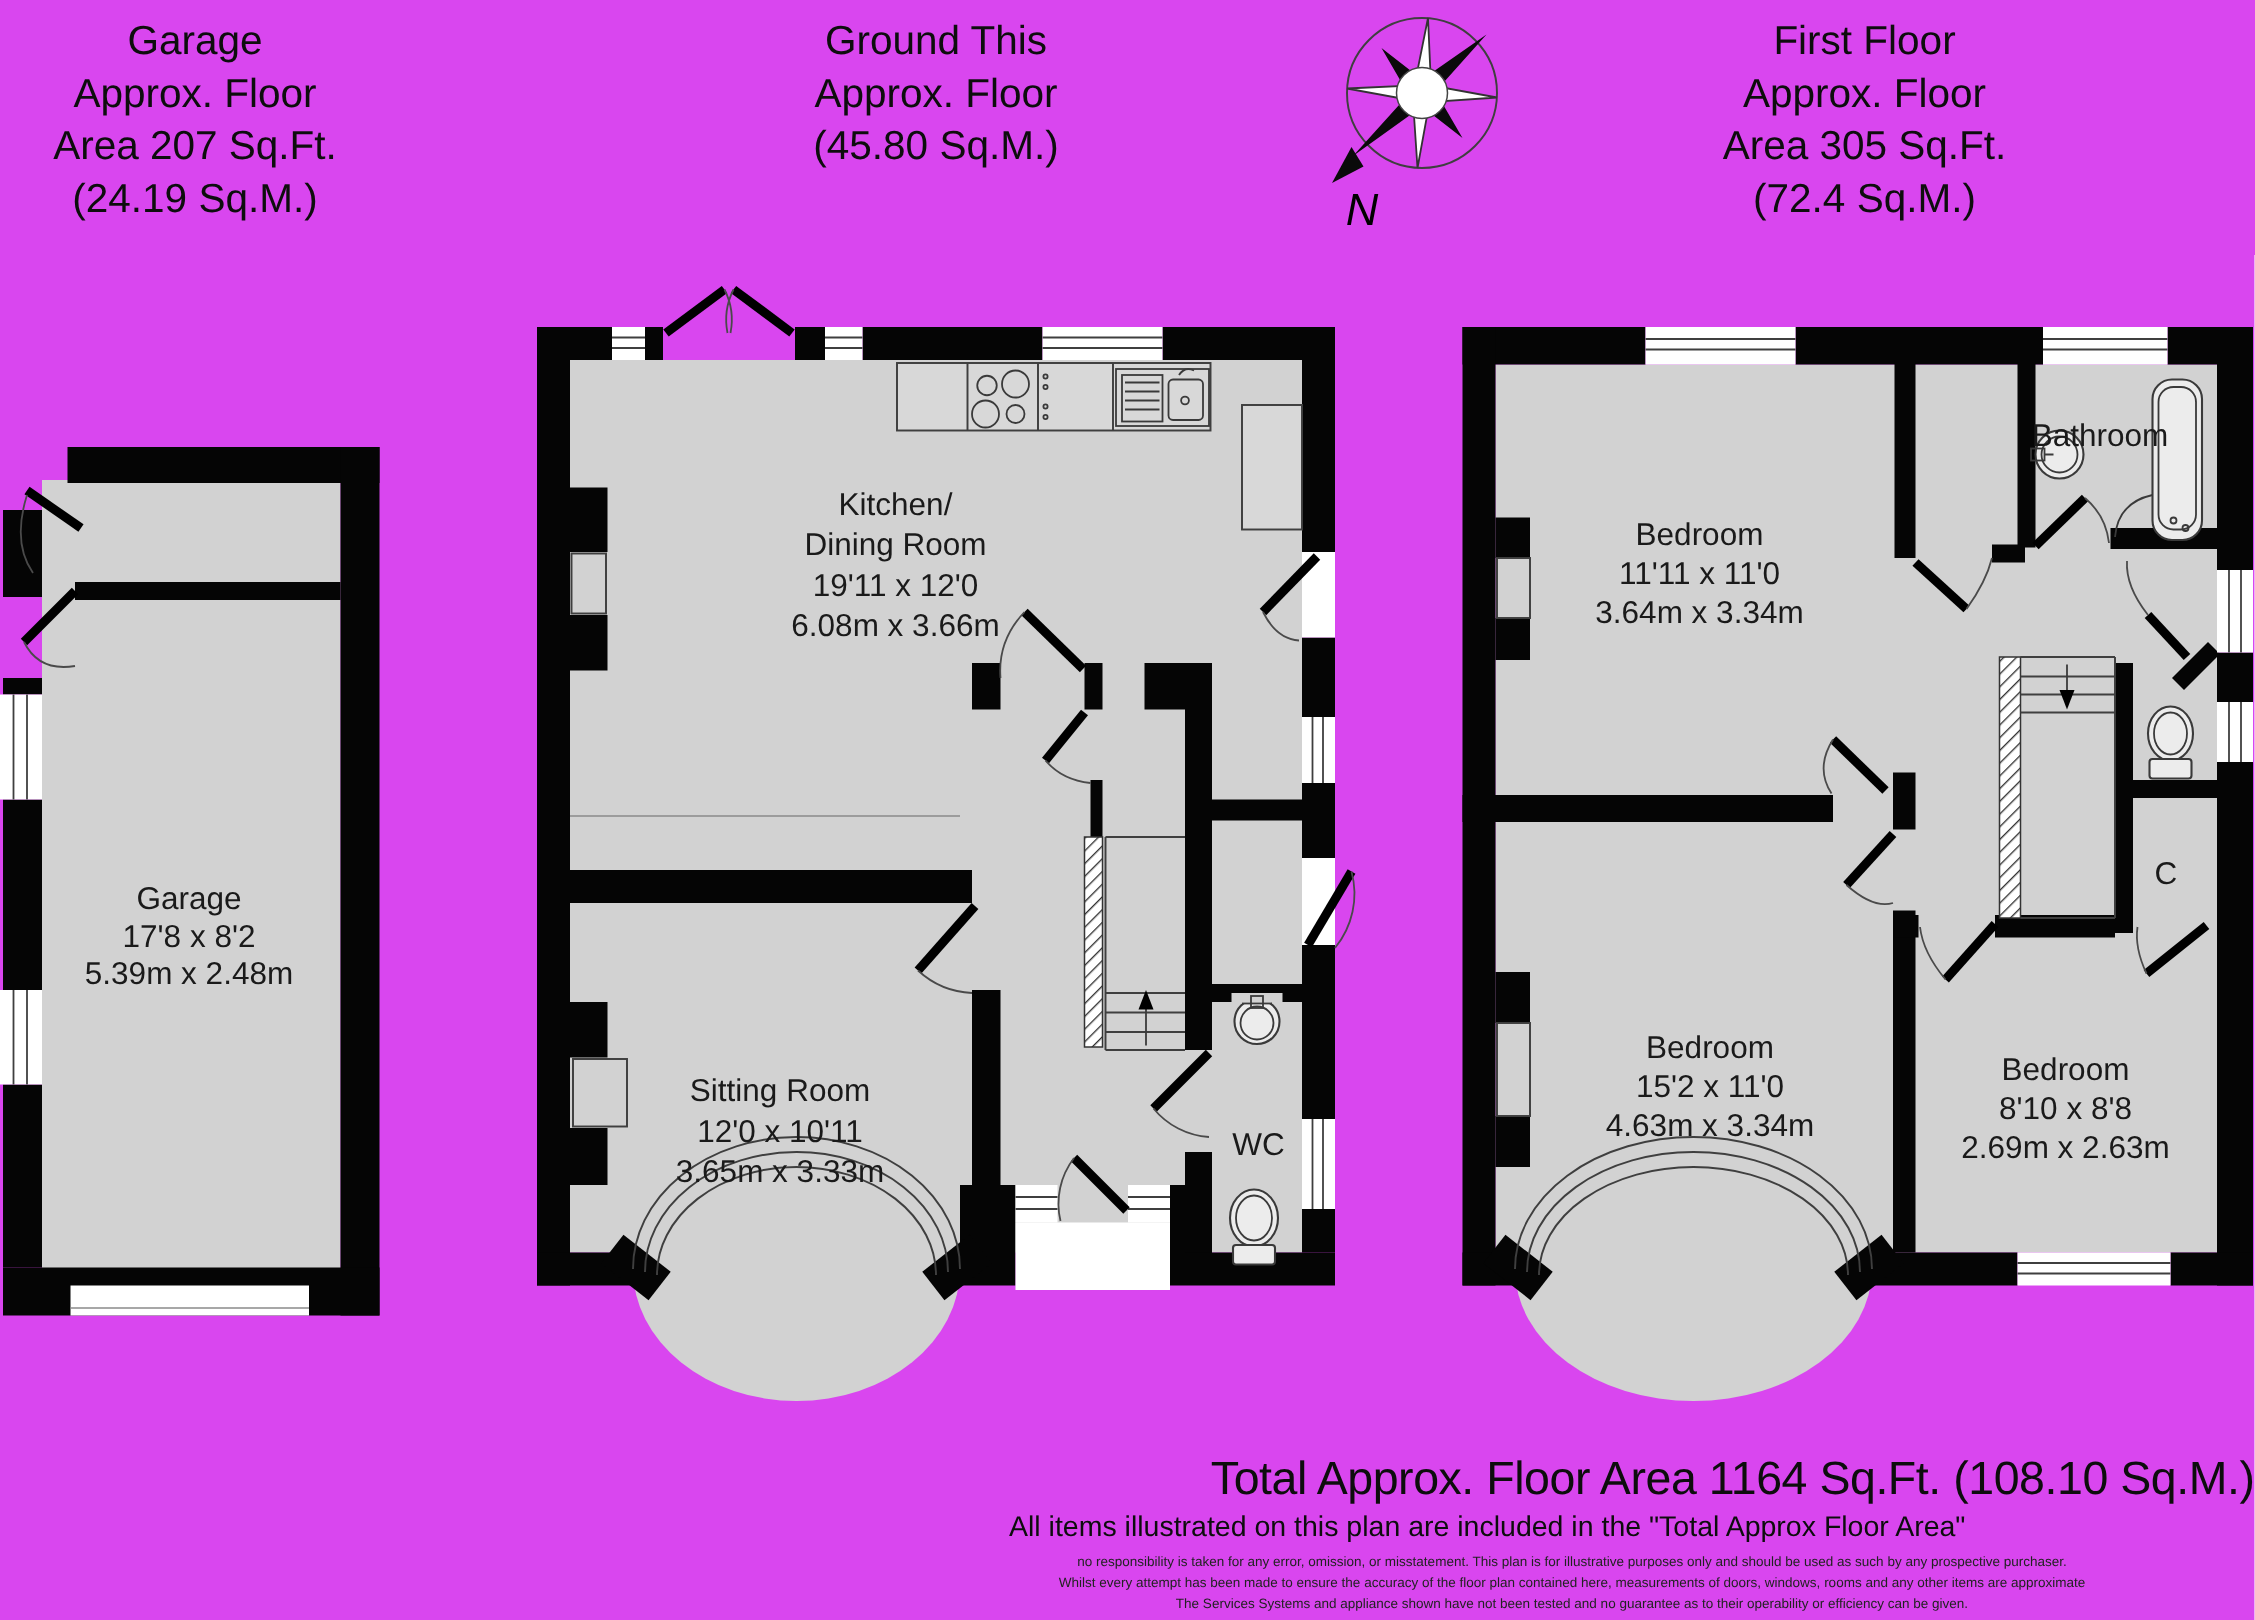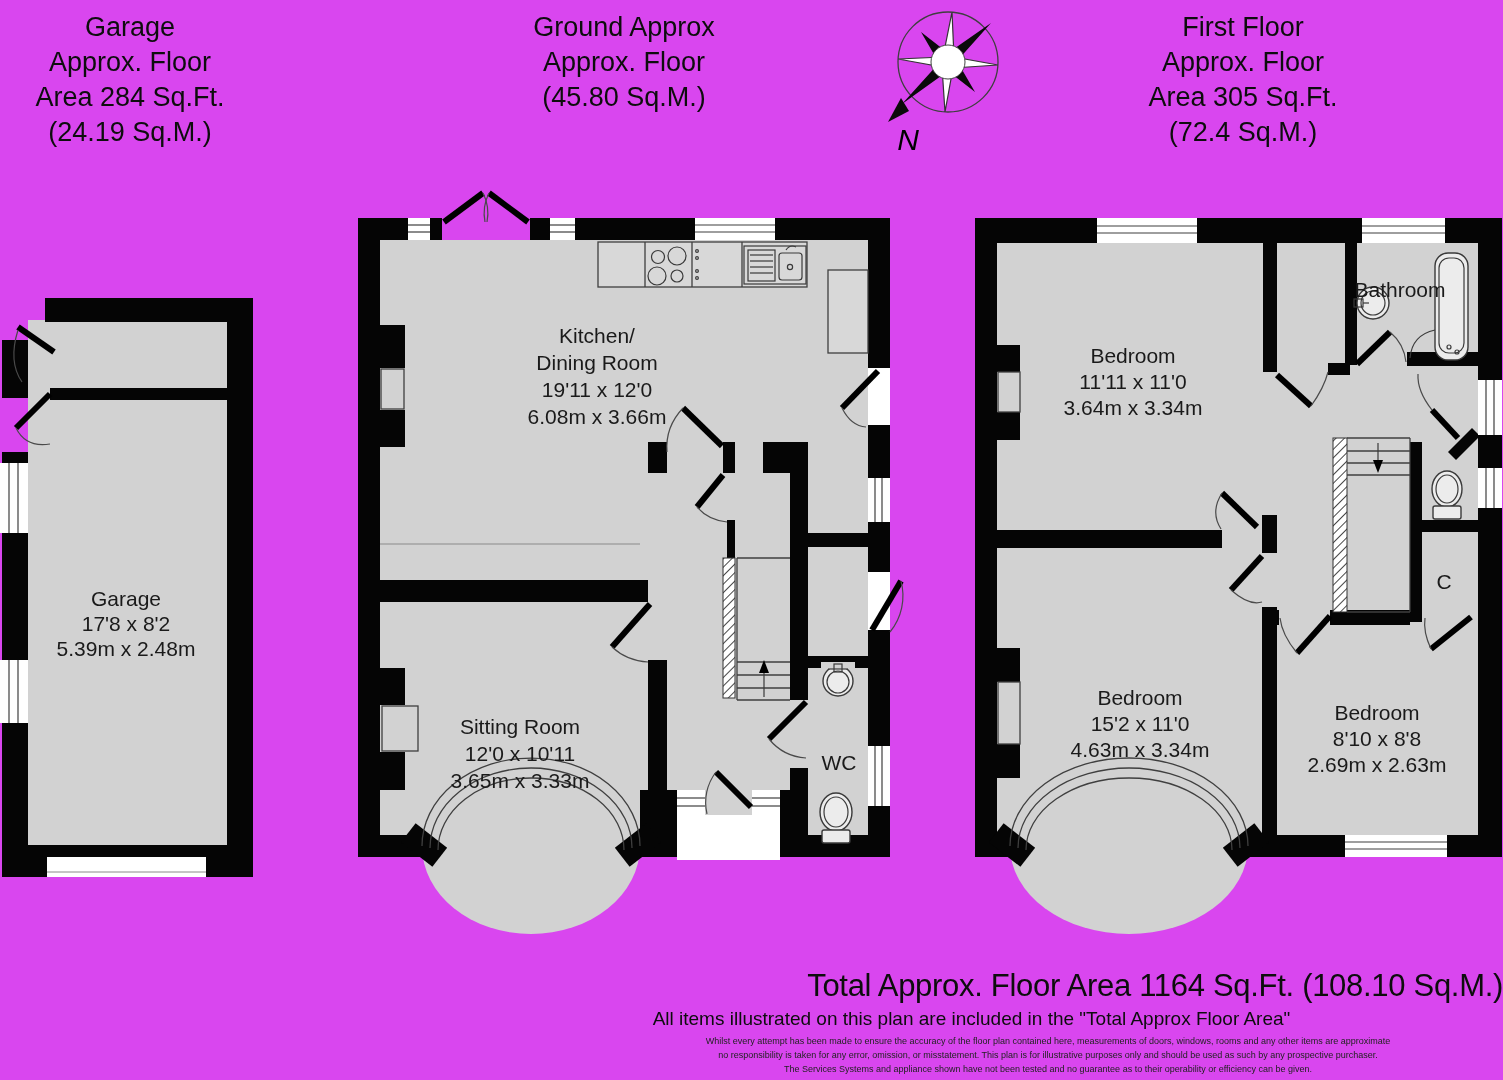--- a/index.html
+++ b/index.html
@@ -2,21 +2,21 @@
 <html><head>
 <meta charset="utf-8">
 <style>
   html,body{margin:0;padding:0;background:#fff;}
   .canvas{position:relative;width:1503px;height:1080px;background:#d946ef;overflow:hidden;
           font-family:"Liberation Sans", sans-serif;color:#111;}
   .hdr{position:absolute;text-align:center;font-size:27px;line-height:35px;color:#0d0d0d;}
   .hdr span{display:block;}
   .footer-total{position:absolute;left:480px;top:968px;width:1023px;text-align:right;
                 font-size:31px;color:#0d0d0d;letter-spacing:-0.3px;}
-  .footer-included{position:absolute;left:460px;top:1008px;width:1023px;text-align:center;
+  .footer-included{position:absolute;left:480px;top:1008px;width:1023px;text-align:center;
                    font-size:19px;color:#0d0d0d;}
   .footer-disclaimer{position:absolute;left:690px;top:1034px;width:716px;text-align:center;
                      font-size:9px;line-height:14px;color:#222;}
   .footer-disclaimer span{display:block;}
   svg text{font-family:"Liberation Sans", sans-serif;}
   .roomlabel{font-size:21px;fill:#1a1a1a;text-anchor:middle;}
   .north{font-size:30px;font-style:italic;fill:#000;text-anchor:middle;}
   .wall{fill:#050505;}
   .floor{fill:#d2d2d2;}
   .win{fill:#ffffff;}
@@ -30,25 +30,25 @@
   .subtle{stroke:#8a8a8a;stroke-width:1;fill:none;}
 </style>
 </head>
 <body>
 
 <div class="canvas">
 
   <div class="hdr" style="left:10px;top:10px;width:240px;">
     <span>Garage</span>
     <span>Approx. Floor</span>
-    <span>Area 284 Sq.Ft.</span>
+    <span>Area 207 Sq.Ft.</span>
     <span>(24.19 Sq.M.)</span>
   </div>
   <div class="hdr" style="left:434px;top:10px;width:380px;">
-    <span>Ground Approx</span>
+    <span>Ground This</span>
     <span>Approx. Floor</span>
     <span>(45.80 Sq.M.)</span>
   </div>
   <div class="hdr" style="left:1063px;top:10px;width:360px;text-align:center;">
     <span>First Floor</span>
     <span>Approx. Floor</span>
     <span>Area 305 Sq.Ft.</span>
     <span>(72.4 Sq.M.)</span>
   </div>
 
@@ -438,17 +438,17 @@
       <path d="M991,23 L957,61 L975,92 L948,71 L902,104 L939,63 L921,32 L948,53 Z" fill="#0a0a0a"></path>
       <circle cx="948" cy="62" r="17" fill="#ffffff" stroke="#444" stroke-width="1"></circle>
       <polygon fill="#0a0a0a" points="888,122 901,98 909,111"></polygon>
       <text class="north" x="908" y="150">N</text>
     </g>
   </svg>
 
   <div class="footer-total">Total Approx. Floor Area 1164 Sq.Ft. (108.10 Sq.M.)</div>
   <div class="footer-included">All items illustrated on this plan are included in the "Total Approx Floor Area"</div>
   <div class="footer-disclaimer">
+    <span>no responsibility is taken for any error, omission, or misstatement. This plan is for illustrative purposes only and should be used as such by any prospective purchaser.</span>
     <span>Whilst every attempt has been made to ensure the accuracy of the floor plan contained here, measurements of doors, windows, rooms and any other items are approximate</span>
-    <span>no responsibility is taken for any error, omission, or misstatement. This plan is for illustrative purposes only and should be used as such by any prospective purchaser.</span>
     <span>The Services Systems and appliance shown have not been tested and no guarantee as to their operability or efficiency can be given.</span>
   </div>
 </div>
 
 </body></html>

